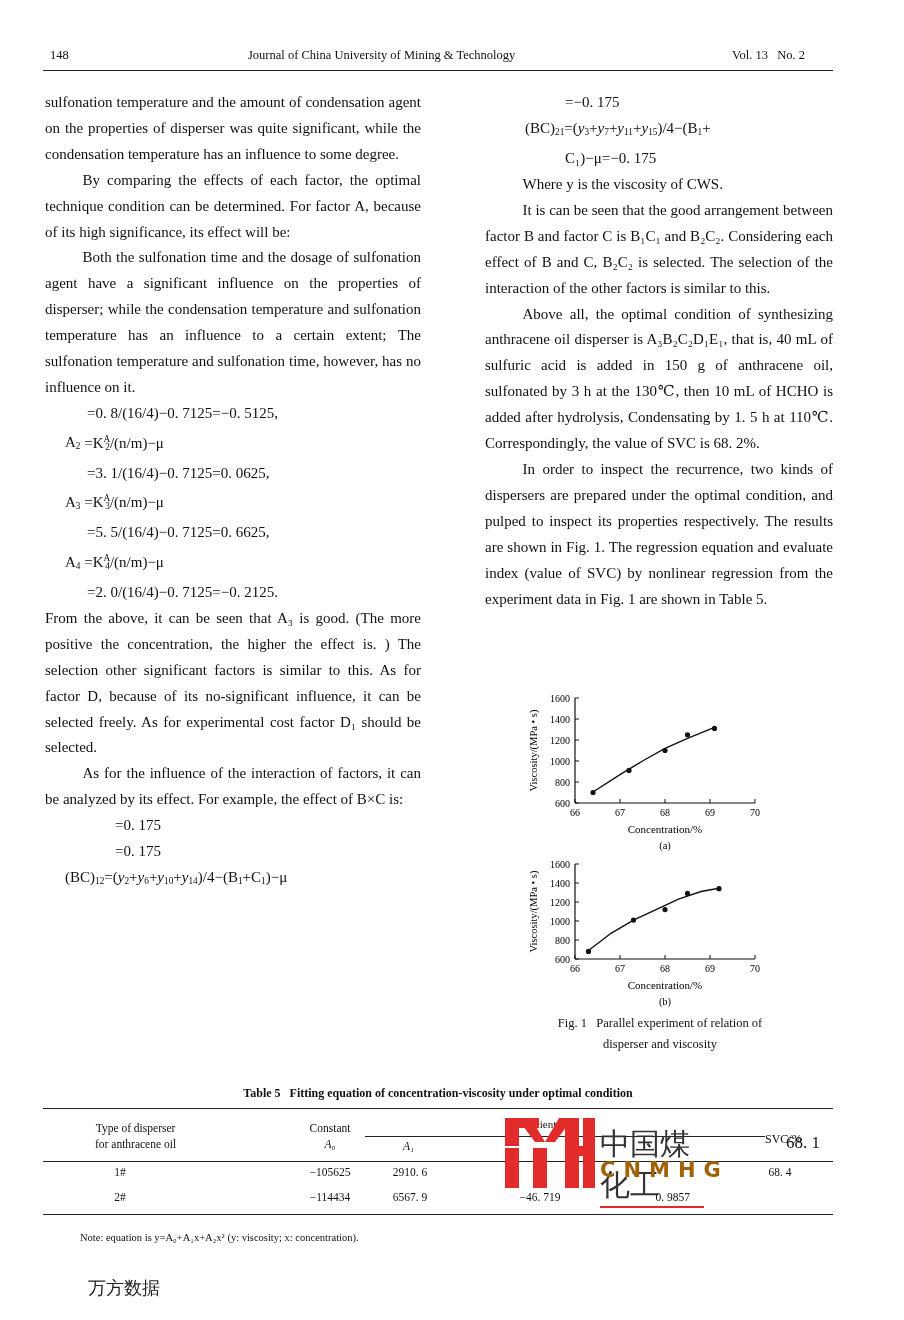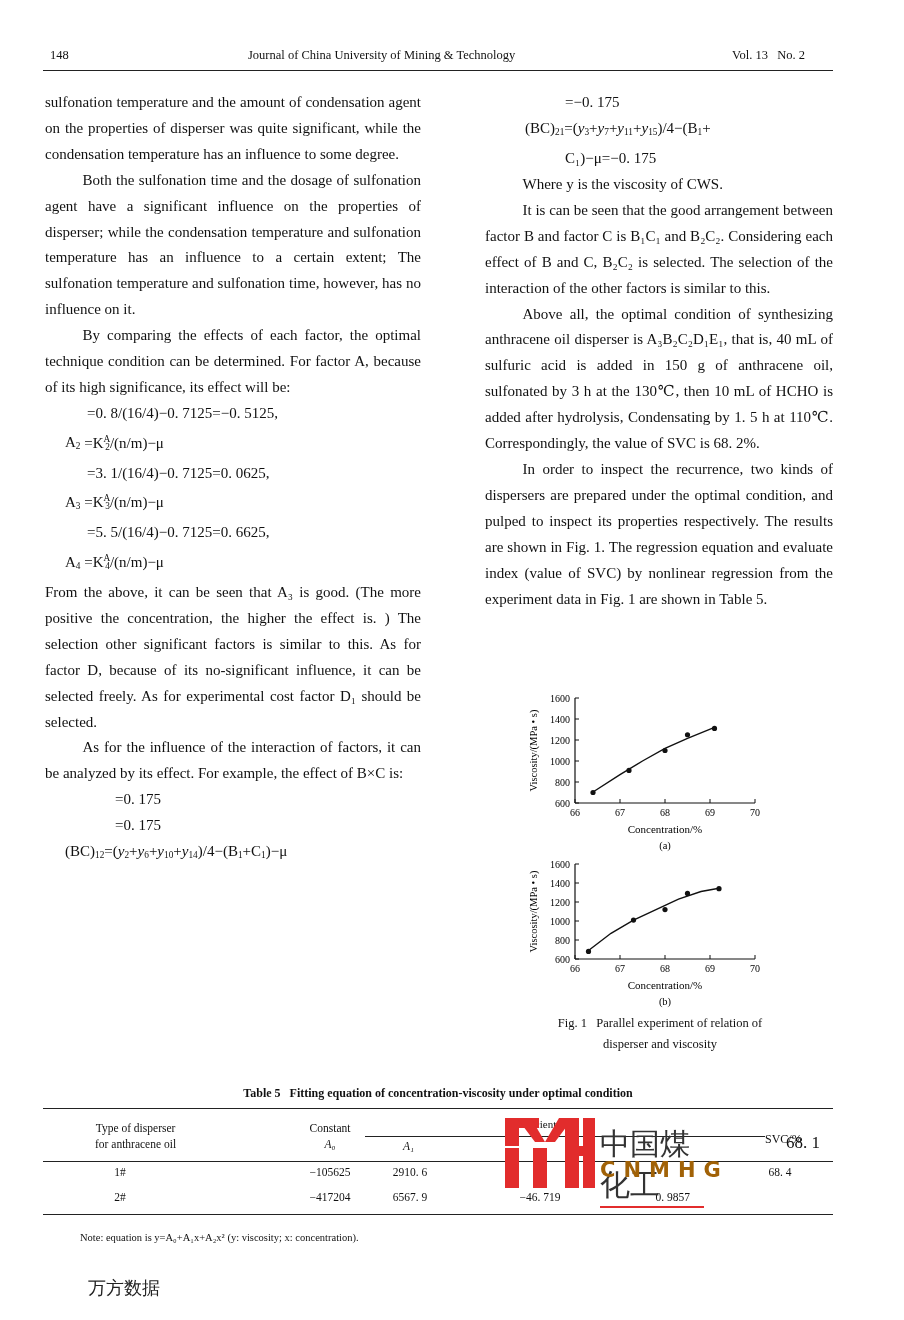--- a/index.html
+++ b/index.html
@@ -19,29 +19,30 @@
 </head>
 <body>
 
 <div class="abs hdr" style="left:50px;">148</div>
 <div class="abs hdr" style="left:248px;">Journal of China University of Mining &amp; Technology</div>
 <div class="abs hdr" style="left:732px; white-space:pre;">Vol. 13   No. 2</div>
 <div class="abs rule"></div>
 
 <div class="col" style="left:45px; top:90px; width:376px;">
   <p>sulfonation temperature and the amount of condensation agent on the properties of disperser was quite significant, while the condensation temperature has an influence to some degree.</p>
+  <p class="ind">By comparing the effects of each factor, the optimal technique condition can be determined. For factor A, because of its high significance, its effect will be:</p>
   <p class="ind">Both the sulfonation time and the dosage of sulfonation agent have a significant influence on the properties of disperser; while the condensation temperature and sulfonation temperature has an influence to a certain extent; The sulfonation temperature and sulfonation time, however, has no influence on it.</p>
-  <p class="ind">By comparing the effects of each factor, the optimal technique condition can be determined. For factor A, because of its high significance, its effect will be:</p>
   <div id="eqA" style="padding-left:20px;">
       <div style="padding-left: 22px;">=0. 8/(16/4)−0. 7125=−0. 5125,</div>
       <div><span>A<sub>2</sub></span> =K<sup style="margin-right:-5px;">A</sup><sub>2</sub>/(n/m)−μ</div>
       <div style="padding-left: 22px;">=3. 1/(16/4)−0. 7125=0. 0625,</div>
       <div><span>A<sub>3</sub></span> =K<sup style="margin-right:-5px;">A</sup><sub>3</sub>/(n/m)−μ</div>
       <div style="padding-left: 22px;">=5. 5/(16/4)−0. 7125=0. 6625,</div>
       <div><span>A<sub>4</sub></span> =K<sup style="margin-right:-5px;">A</sup><sub>4</sub>/(n/m)−μ</div>
+      <div style="padding-left: 22px;">=2. 0/(16/4)−0. 7125=−0. 2125.</div>
     </div>
   <p>From the above, it can be seen that A₃ is good. (The more positive the concentration, the higher the effect is. ) The selection other significant factors is similar to this. As for factor D, because of its no-significant influence, it can be selected freely. As for experimental cost factor D₁ should be selected.</p>
   <p class="ind">As for the influence of the interaction of factors, it can be analyzed by its effect. For example, the effect of B×C is:</p>
   <div id="eqBC" style="padding-left:20px;">
       <div style="padding-left: 50px;">=0. 175</div>
       <div style="padding-left: 50px;">=0. 175</div>
       <div>(BC)<sub>12</sub>=(<i>y</i><sub>2</sub>+<i>y</i><sub>6</sub>+<i>y</i><sub>10</sub>+<i>y</i><sub>14</sub>)/4−(B<sub>1</sub>+C<sub>1</sub>)−μ</div>
     </div>
 </div>
 
@@ -150,21 +151,21 @@
 <div class="abs" style="left:765px; top:1132px; font-size:12px;">SVC/%</div>
 
 <div id="t5rows">
     <div class="abs" style="left: 80px; width: 80px; text-align: center; top: 1166px; font-size: 11.5px;">1#</div>
     <div class="abs" style="left: 290px; width: 80px; text-align: center; top: 1166px; font-size: 11.5px;">−105625</div>
     <div class="abs" style="left: 370px; width: 80px; text-align: center; top: 1166px; font-size: 11.5px;">2910. 6</div>
     <div class="abs" style="left: 500px; width: 80px; text-align: center; top: 1166px; font-size: 11.5px;"></div>
     <div class="abs" style="left: 610px; width: 80px; text-align: center; top: 1166px; font-size: 11.5px;"></div>
     <div class="abs" style="left: 740px; width: 80px; text-align: center; top: 1166px; font-size: 11.5px;">68. 4</div>
     <div class="abs" style="left: 80px; width: 80px; text-align: center; top: 1191px; font-size: 11.5px;">2#</div>
-    <div class="abs" style="left: 290px; width: 80px; text-align: center; top: 1191px; font-size: 11.5px;">−417204</div>
+    <div class="abs" style="left: 290px; width: 80px; text-align: center; top: 1191px; font-size: 11.5px;">−114434</div>
     <div class="abs" style="left: 370px; width: 80px; text-align: center; top: 1191px; font-size: 11.5px;">6567. 9</div>
     <div class="abs" style="left: 500px; width: 80px; text-align: center; top: 1191px; font-size: 11.5px;">−46. 719</div>
     <div class="abs" style="left: 610px; width: 80px; text-align: right; top: 1191px; font-size: 11.5px;">0. 9857</div>
     <div class="abs" style="left: 740px; width: 80px; text-align: right; top: 1133px; font-size: 17px;">68. 1</div>
   </div>
 
 <div class="abs" style="left:505px; top:1118px;">
   <svg width="90" height="70">
     <g fill="#e22c2c">
       <rect x="0" y="0" width="14" height="28"></rect>

